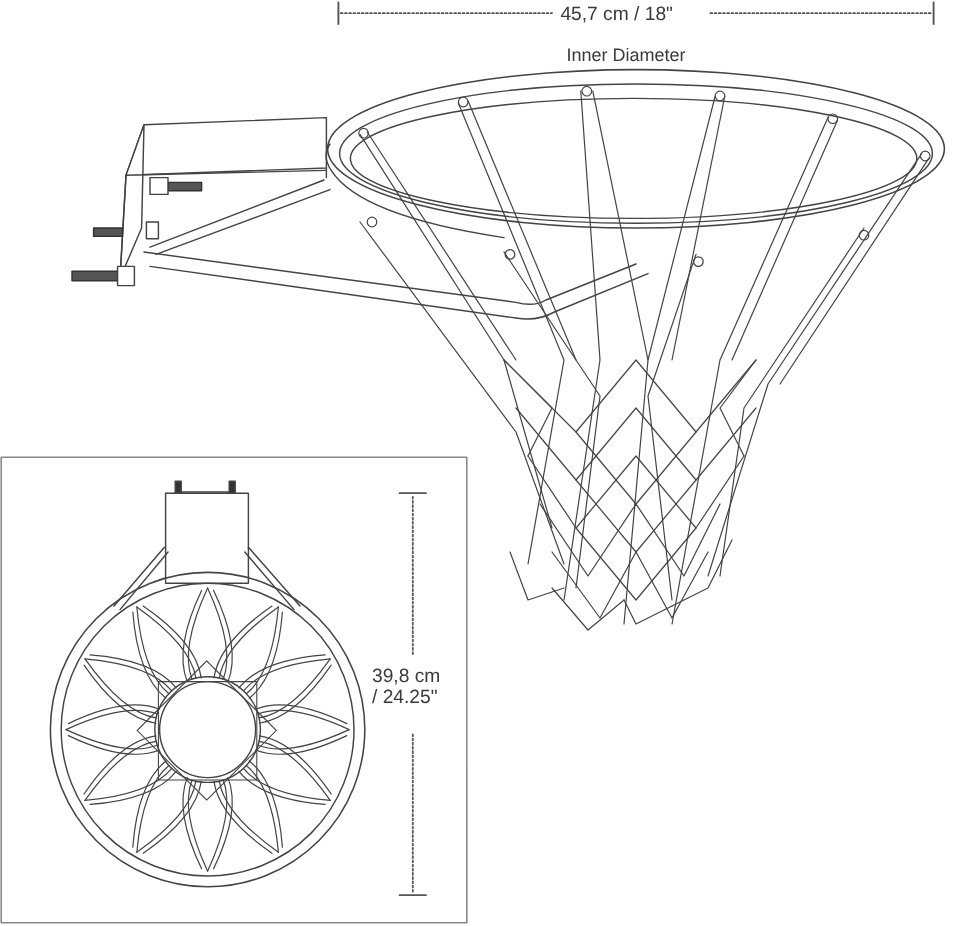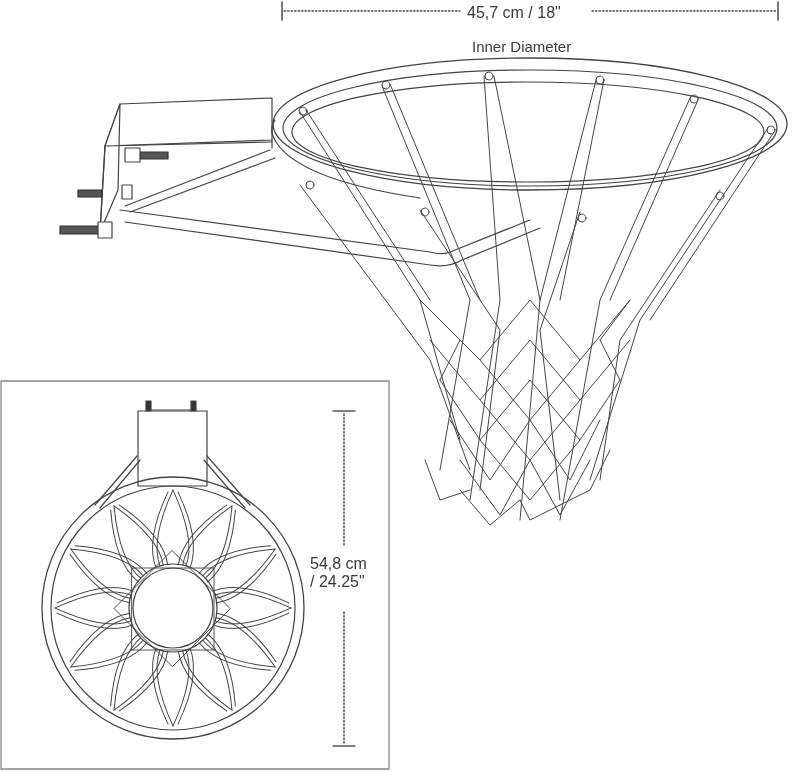--- a/index.html
+++ b/index.html
@@ -152,15 +152,15 @@
       <line x1="333" y1="746" x2="355" y2="746" stroke="#555" stroke-width="1.5"></line>
       <line x1="344" y1="414" x2="344" y2="545" stroke="#555" stroke-width="1.5" stroke-dasharray="1.5 2"></line>
       <line x1="344" y1="612" x2="344" y2="744" stroke="#555" stroke-width="1.5" stroke-dasharray="1.5 2"></line>
     </g>
   </g>
 </svg>
 
 <div id="top-dim-value" class="dim-text">45,7 cm / 18"</div>
 <div id="top-dim-label" class="dim-text">Inner Diameter</div>
 <div id="side-dim" class="dim-text">
-  <span>54,8 cm</span>
+  <span>39,8 cm</span>
   <span>/ 24.25"</span>
 </div>
 
 </body></html>

